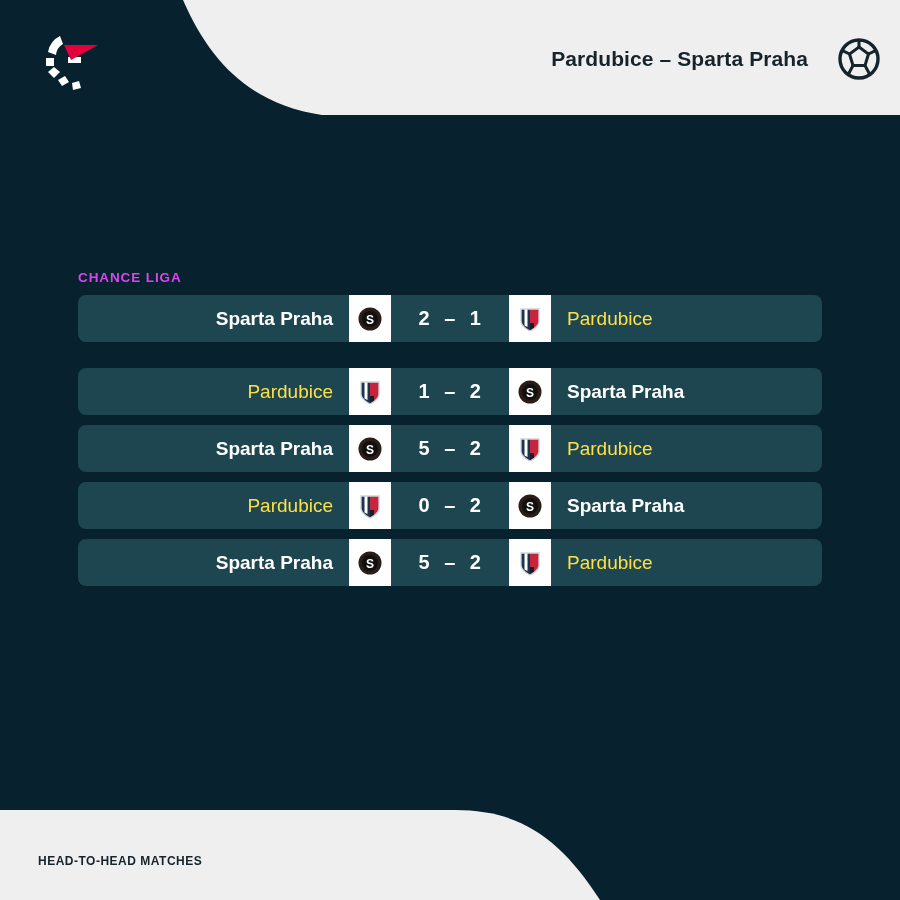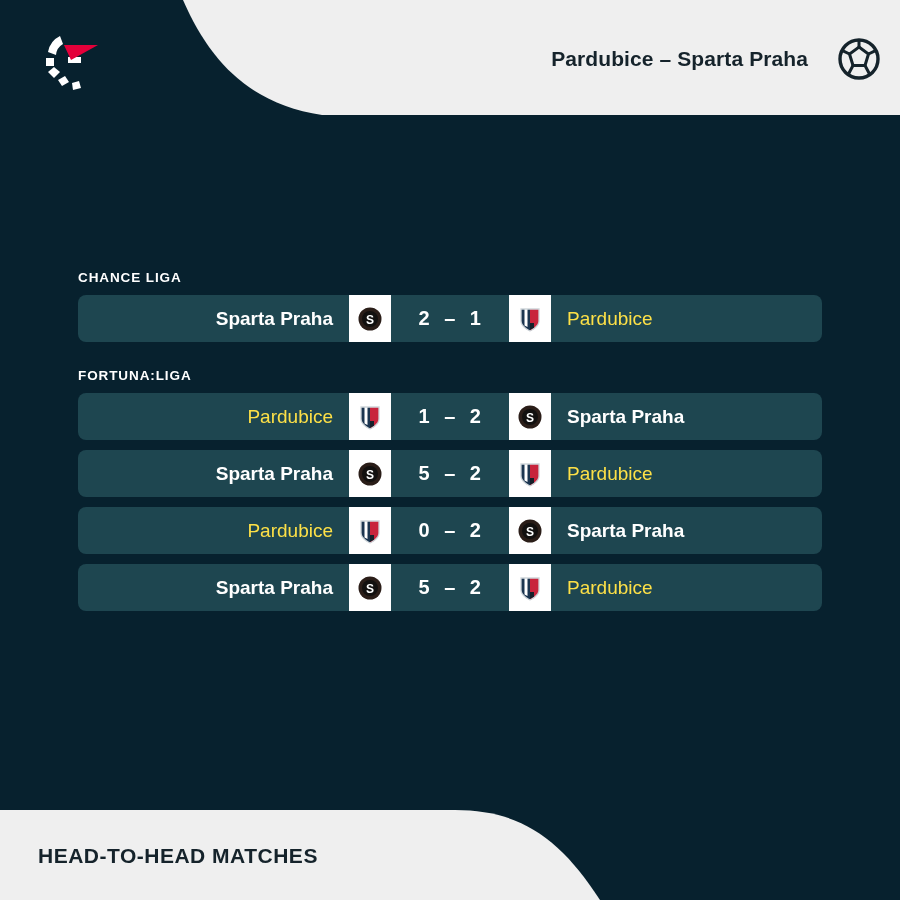--- a/index.html
+++ b/index.html
@@ -46,21 +46,21 @@
 
   
   .main {
     position:absolute; left:0; top:130px;
     width:900px; height:670px;
     z-index:2;
   }
   .league-block { position:absolute; left:78px; width:744px; }
   .league-label {
     font-size:13.5px; font-weight:bold;
-    color:#ffffff; letter-spacing:.9px;
+    color:#d946ef; letter-spacing:.9px;
     margin-bottom:10px;
   }
   .match-row {
     position:relative;
     height:47px; width:744px;
     background:#1e4650;
     border-radius:8px;
     display:flex; align-items:stretch;
     overflow:hidden;
     margin-bottom:10px;
@@ -94,21 +94,21 @@
 
   
   .footer-shape {
     position:absolute; left:0; bottom:0;
     width:900px; height:110px;
     z-index:1;
   }
   .footer-label {
     position:absolute; left:38px; bottom:32px;
     z-index:3;
-    font-size:21px; font-weight:bold;
+    font-size:12px; font-weight:bold;
     color:#15232b; letter-spacing:.5px;
   }
 </style>
 </head>
 <body>
 
 <div id="stage">
 
   <svg class="header-shape" viewBox="0 0 900 130" preserveAspectRatio="none">
     <path d="M183,0 C210,62 250,104 322,115 L900,115 L900,0 Z" fill="#efefef"></path>
@@ -165,21 +165,20 @@
             <path d="M7.5,4 L10.5,4 L10.5,22 L7.5,20.5 Z" fill="#ffffff"></path>
             <path d="M13,18 L17,18 L17,23 L13,25 Z" fill="#14202a"></path>
             <path d="M4,4 L22,4 L22,16 C22,22 13,26 13,26 C13,26 4,22 4,16 Z" fill="none" stroke="#cfd6da" stroke-width="1.3"></path>
           </svg>
         </div>
         <div class="team-name away">Pardubice</div>
       </div>
     </div>
 
     <div class="league-block" style="top:238px;">
-      <div class="league-label">FORTUNA:LIGA</div>
 
       <div class="match-row">
         <div class="team-name home">Pardubice</div>
         <div class="crest-cell">
           <svg class="crest" viewBox="0 0 26 28">
             <path d="M4,4 L22,4 L22,16 C22,22 13,26 13,26 C13,26 4,22 4,16 Z" fill="#1b3550"></path>
             <path d="M13,4 L22,4 L22,16 C22,22 13,26 13,26 Z" fill="#c8243c"></path>
             <path d="M7.5,4 L10.5,4 L10.5,22 L7.5,20.5 Z" fill="#ffffff"></path>
             <path d="M13,18 L17,18 L17,23 L13,25 Z" fill="#14202a"></path>
             <path d="M4,4 L22,4 L22,16 C22,22 13,26 13,26 C13,26 4,22 4,16 Z" fill="none" stroke="#cfd6da" stroke-width="1.3"></path>

